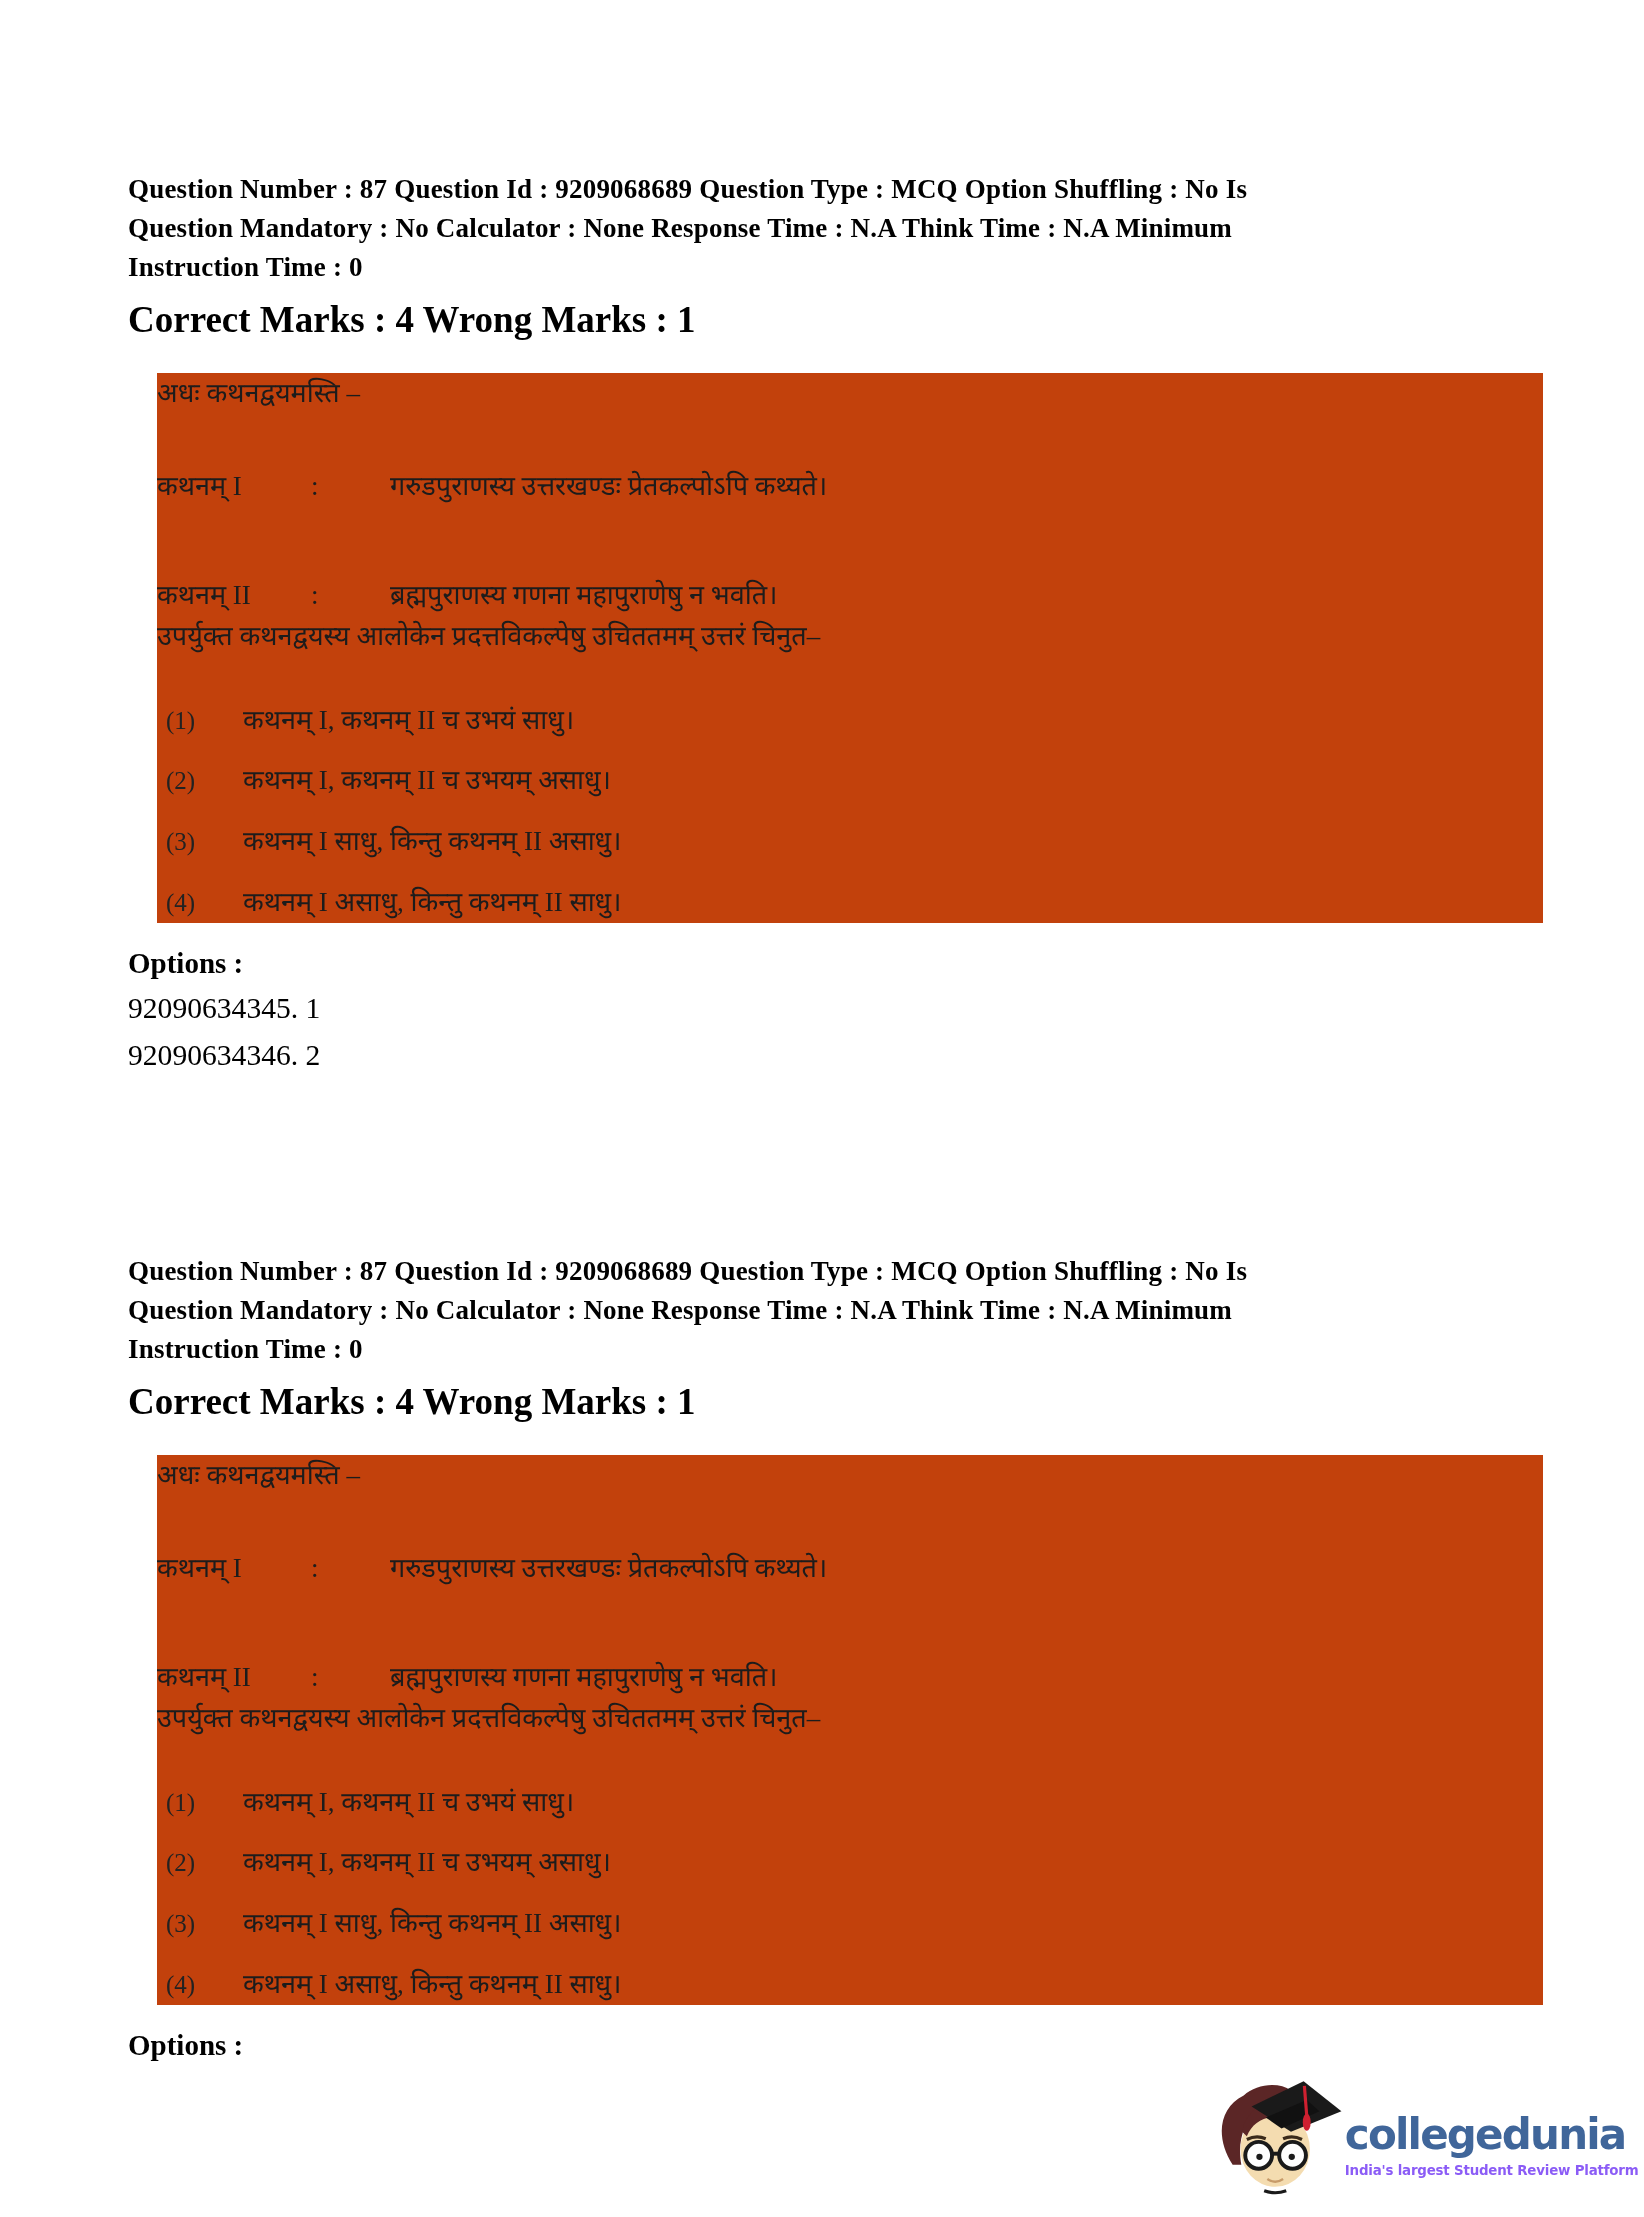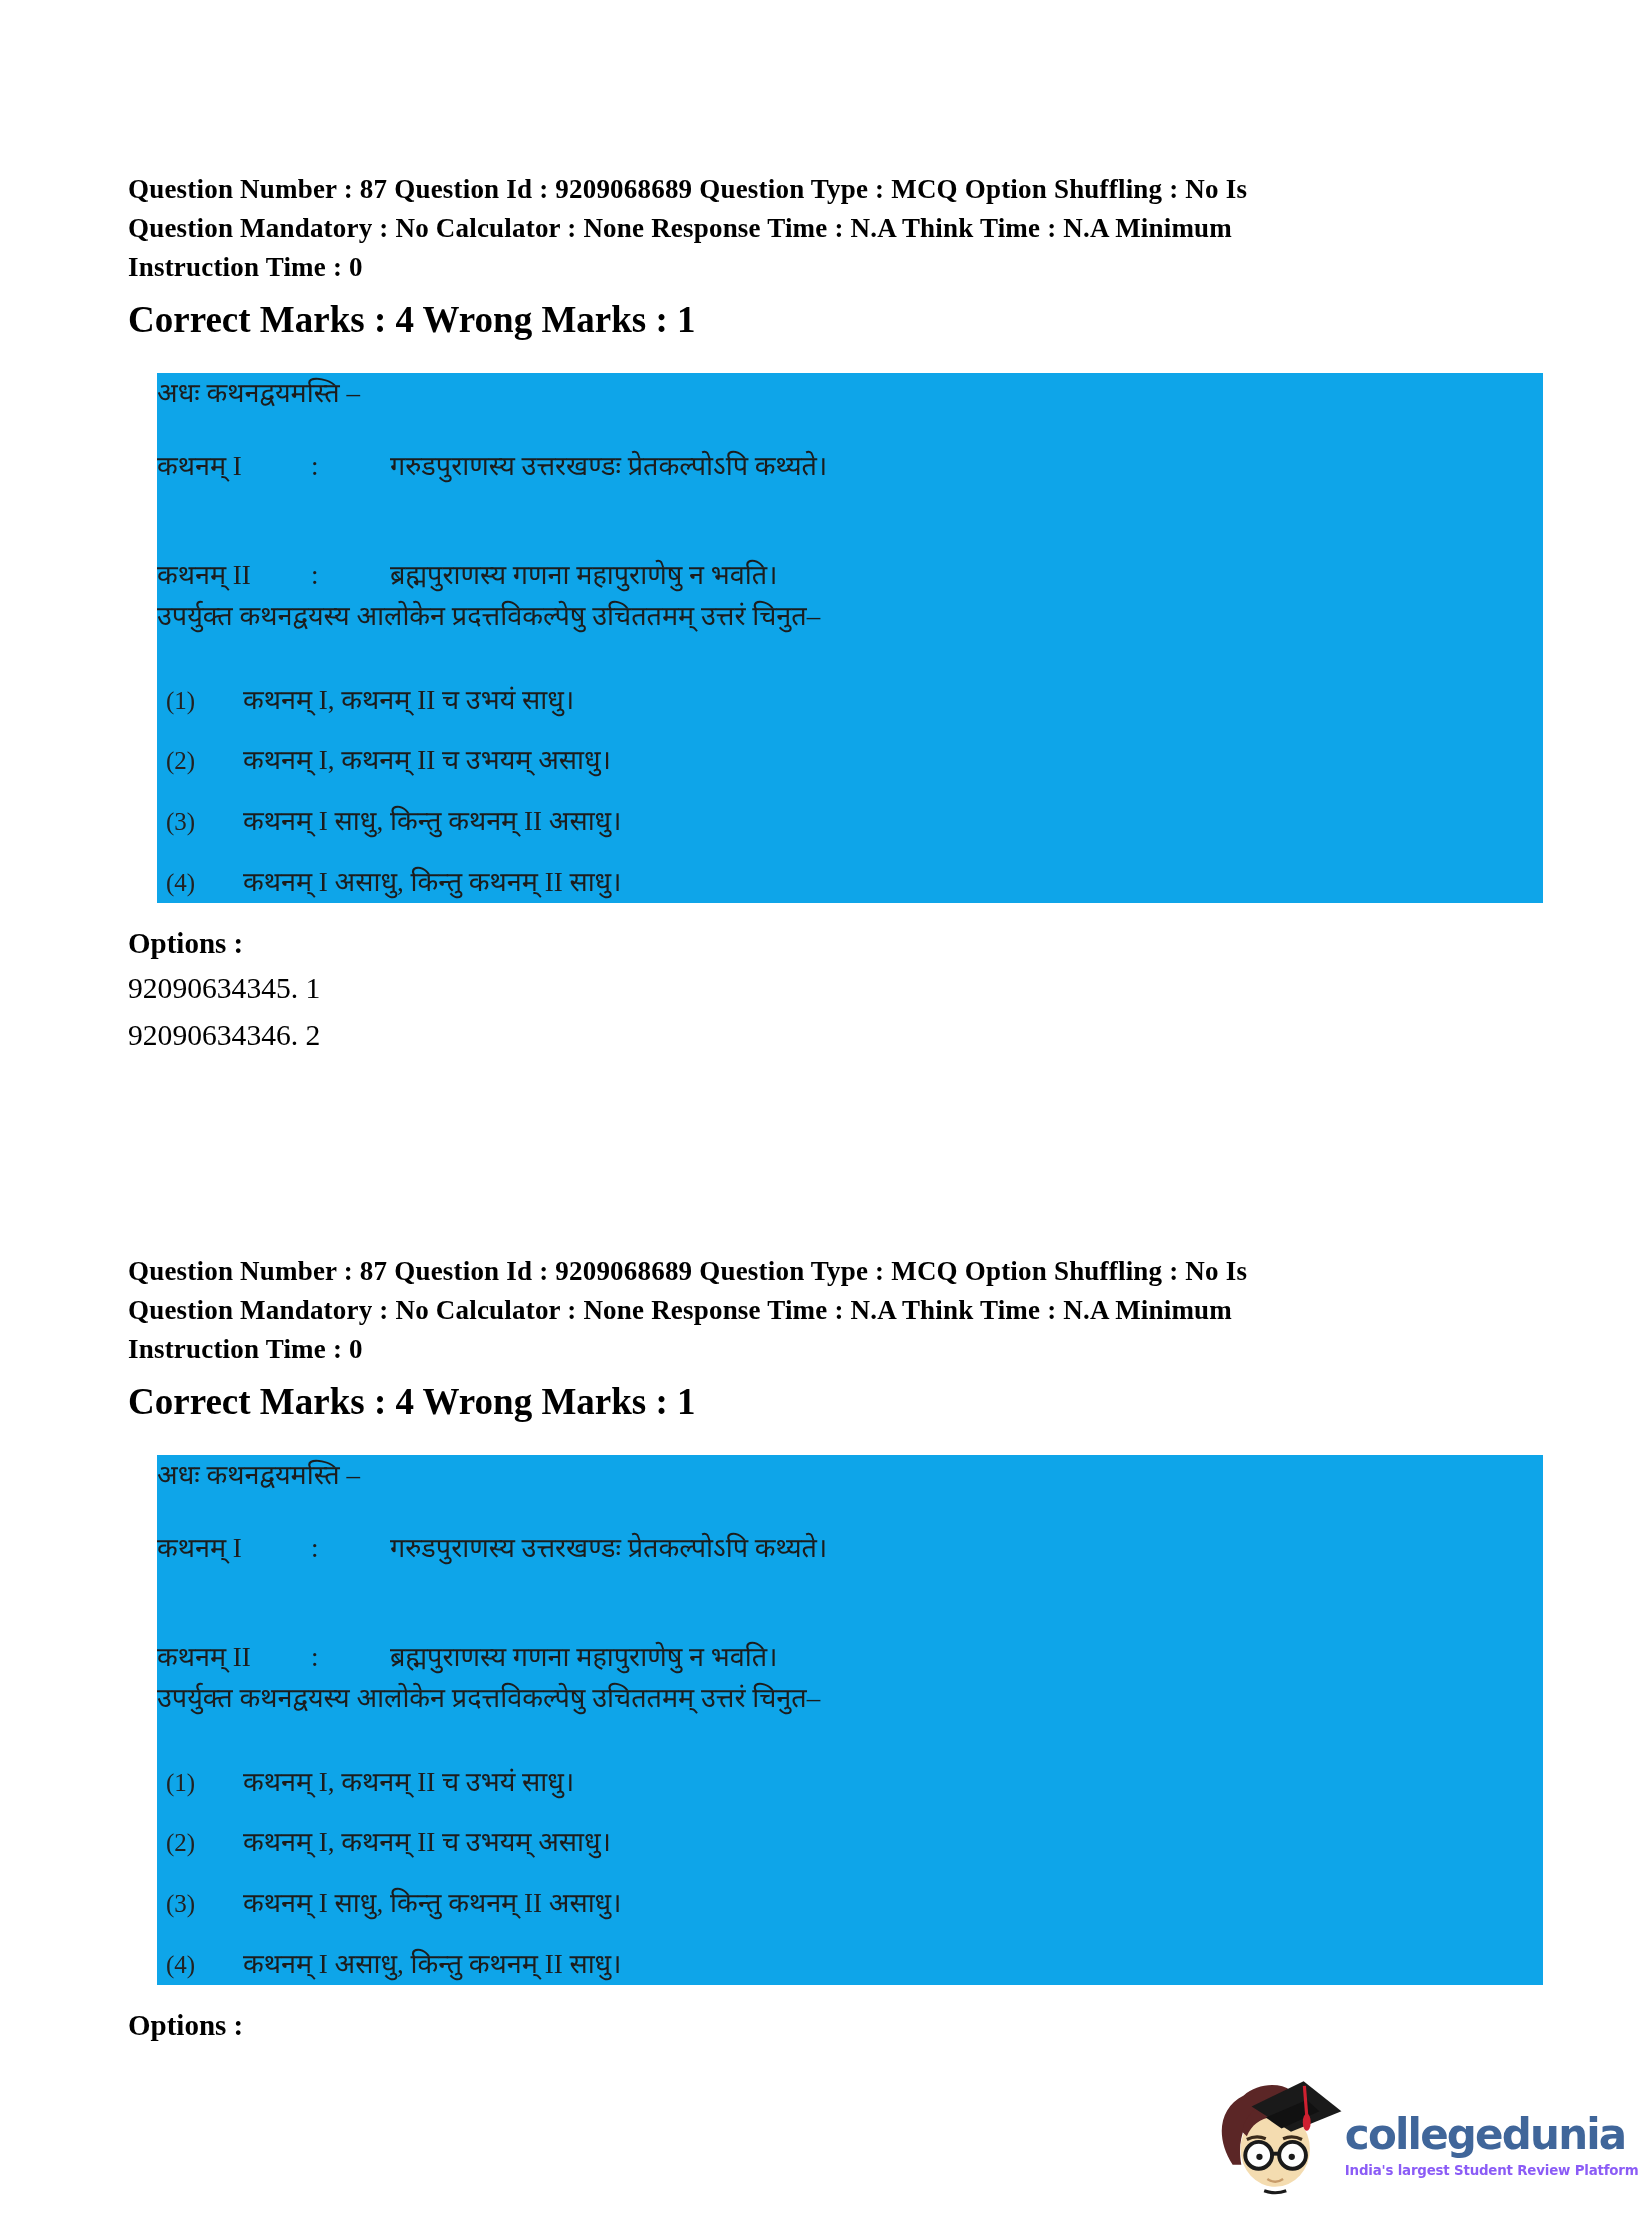--- a/index.html
+++ b/index.html
@@ -30,25 +30,25 @@
     line-height: 39px;
     margin-top: 12.5px;
   }
 
   
   .sanskrit {
     margin-left: 29px;
     font-size: 27px;
     line-height: 41px;
     color: #1c1c1c;
-    background: #0ea5e9;
+    background: #c2410c;
   }
   .sans-intro { margin-top: 34px; }
   .stmt { display: flex; }
-  .stmt-1 { margin-top: 32px; justify-content: flex-end; }
+  .stmt-1 { margin-top: 52px; justify-content: flex-end; }
   .stmt-2 { margin-top: 68px; }
   .stmt-label { width: 154px; flex: none; }
   .stmt-sep   { width: 79px;  flex: none; }
   .stmt-text  { flex: 1; }
   .sans-prompt { }
   .choices { margin-top: 43px; }
   .choice { display: flex; margin-left: 9px; margin-bottom: 19.7px; min-height: 39px; }
   .choice-num { width: 77px; flex: none; font-size: 25px; color: #222; }
   .choice-text { flex: 1; }
 

